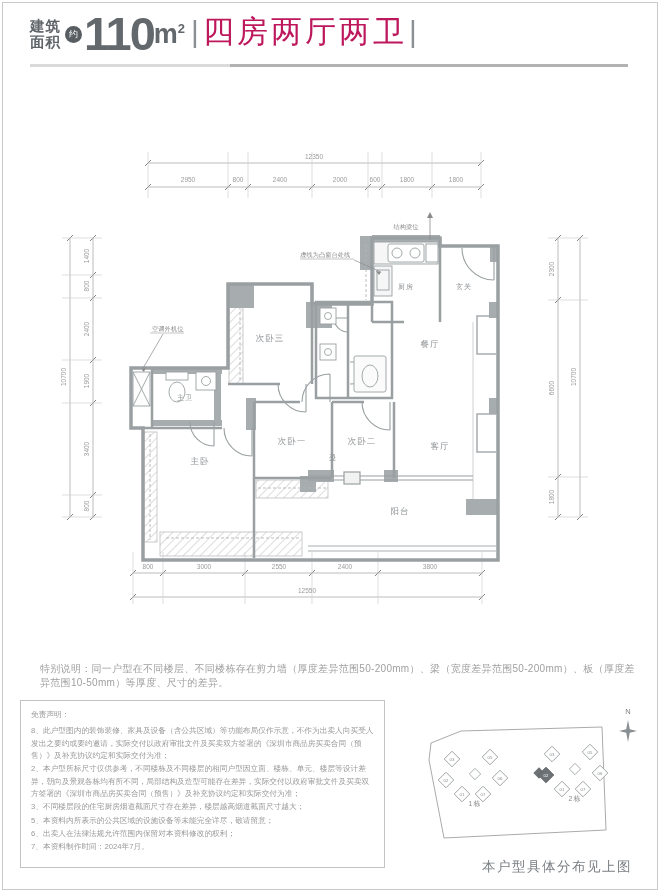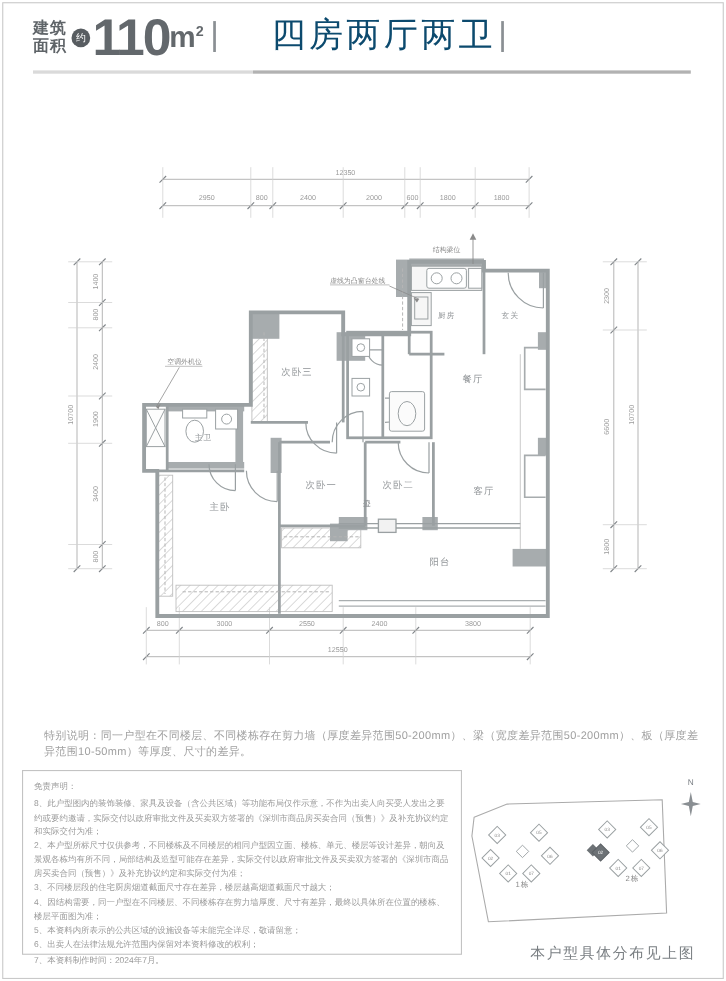--- a/index.html
+++ b/index.html
@@ -13,36 +13,36 @@
   
   .header{position:absolute;left:30px;top:12px;display:flex;align-items:flex-start;}
   .area-label{font-size:14.5px;font-weight:bold;line-height:16px;color:#5f6468;letter-spacing:1px;margin-top:6px;}
   .approx-badge{width:17px;height:17px;border-radius:50%;background:#585d61;color:#fff;
     font-size:9px;display:flex;align-items:center;justify-content:center;margin:14px 2px 0 4px;}
   .area-value{font-size:47px;font-weight:700;color:#63686c;letter-spacing:-2px;line-height:44px;}
   .area-unit{font-size:27px;font-weight:600;color:#63686c;line-height:30px;margin-top:2px;}
   .area-unit sup{font-size:13px;}
   .pipe{font-size:30px;font-weight:100;color:#8a8f93;line-height:36px;margin:2px 4px 0 6px;}
   .pipe.right{margin-left:2px;}
-  .layout-text{font-size:31px;color:#0c4a6e;letter-spacing:3px;line-height:40px;font-weight:500;margin-left:44px;}
+  .layout-text{font-size:31px;color:#be185d;letter-spacing:3px;line-height:40px;font-weight:500;}
   .divider-light{position:absolute;left:30px;top:64px;width:200px;height:3px;background:#dadada;}
   .divider-dark{position:absolute;left:230px;top:64px;width:398px;height:3px;background:#b2b2b2;}
 
   
   .plan-svg{position:absolute;left:0;top:128px;}
   .dim{font-size:6.5px;fill:#9b9b9b;}
   .room{font-size:8.5px;fill:#8f9396;letter-spacing:1px;}
   .room.small{font-size:7px;}
   .anno{font-size:6.3px;fill:#8a8a8a;}
   .pubbath{position:absolute;left:327px;top:448px;writing-mode:vertical-rl;
     font-size:7px;color:#8f9396;letter-spacing:1px;}
 
   
   .special-note{position:absolute;left:40px;top:662px;width:600px;font-size:10px;color:#a0a0a0;letter-spacing:0.3px;}
-  .disclaimer{position:absolute;left:20px;top:700px;width:400px;height:168px;border:1px solid #c3c3c3;
+  .disclaimer{position:absolute;left:20px;top:700px;width:365px;height:168px;border:1px solid #c3c3c3;
     padding:8px 10px;box-sizing:border-box;font-size:7.7px;color:#9a9a9a;line-height:1.6;}
   .disclaimer .title{margin-bottom:4px;}
   .disclaimer p{margin:0 0 1px 0;}
 
   
   .site-svg{position:absolute;left:428px;top:698px;}
   .unit-num{font-size:4.3px;fill:#8a8a8a;}
   .unit-num.hl{fill:#ffffff;}
   .blk-label{font-size:7px;fill:#8a8a8a;letter-spacing:1px;}
   .north-n{font-size:7.5px;fill:#7d8287;}
@@ -316,21 +316,20 @@
 
 <div class="pubbath">公卫</div>
 
 <div class="special-note">特别说明：同一户型在不同楼层、不同楼栋存在剪力墙（厚度差异范围50-200mm）、梁（宽度差异范围50-200mm）、板（厚度差异范围10-50mm）等厚度、尺寸的差异。</div>
 
 <div class="disclaimer">
   <div class="title">免责声明：</div>
   <p>8、此户型图内的装饰装修、家具及设备（含公共区域）等功能布局仅作示意，不作为出卖人向买受人发出之要约或要约邀请，实际交付以政府审批文件及买卖双方签署的《深圳市商品房买卖合同（预售）》及补充协议约定和实际交付为准；</p>
   <p>2、本户型所标尺寸仅供参考，不同楼栋及不同楼层的相同户型因立面、楼栋、单元、楼层等设计差异，朝向及景观各栋均有所不同，局部结构及造型可能存在差异，实际交付以政府审批文件及买卖双方签署的《深圳市商品房买卖合同（预售）》及补充协议约定和实际交付为准；</p>
   <p>3、不同楼层段的住宅厨房烟道截面尺寸存在差异，楼层越高烟道截面尺寸越大；</p>
-  <p>4、因结构需要，同一户型在不同楼层、不同楼栋存在剪力墙厚度、尺寸有差异，最终以具体所在位置的楼栋、楼层平面图为准；</p>
   <p>5、本资料内所表示的公共区域的设施设备等未能完全详尽，敬请留意；</p>
   <p>6、出卖人在法律法规允许范围内保留对本资料修改的权利；</p>
   <p>7、本资料制作时间：2024年7月。</p>
 </div>
 
 <svg class="site-svg" width="230" height="160" viewBox="0 0 230 160">
   <polygon points="3,45 33,33 174,29 178,132 16,140 1,62" fill="#ffffff" stroke="#ababab" stroke-width="1"></polygon>
 
   <g>
     <g transform="translate(47,76)">

